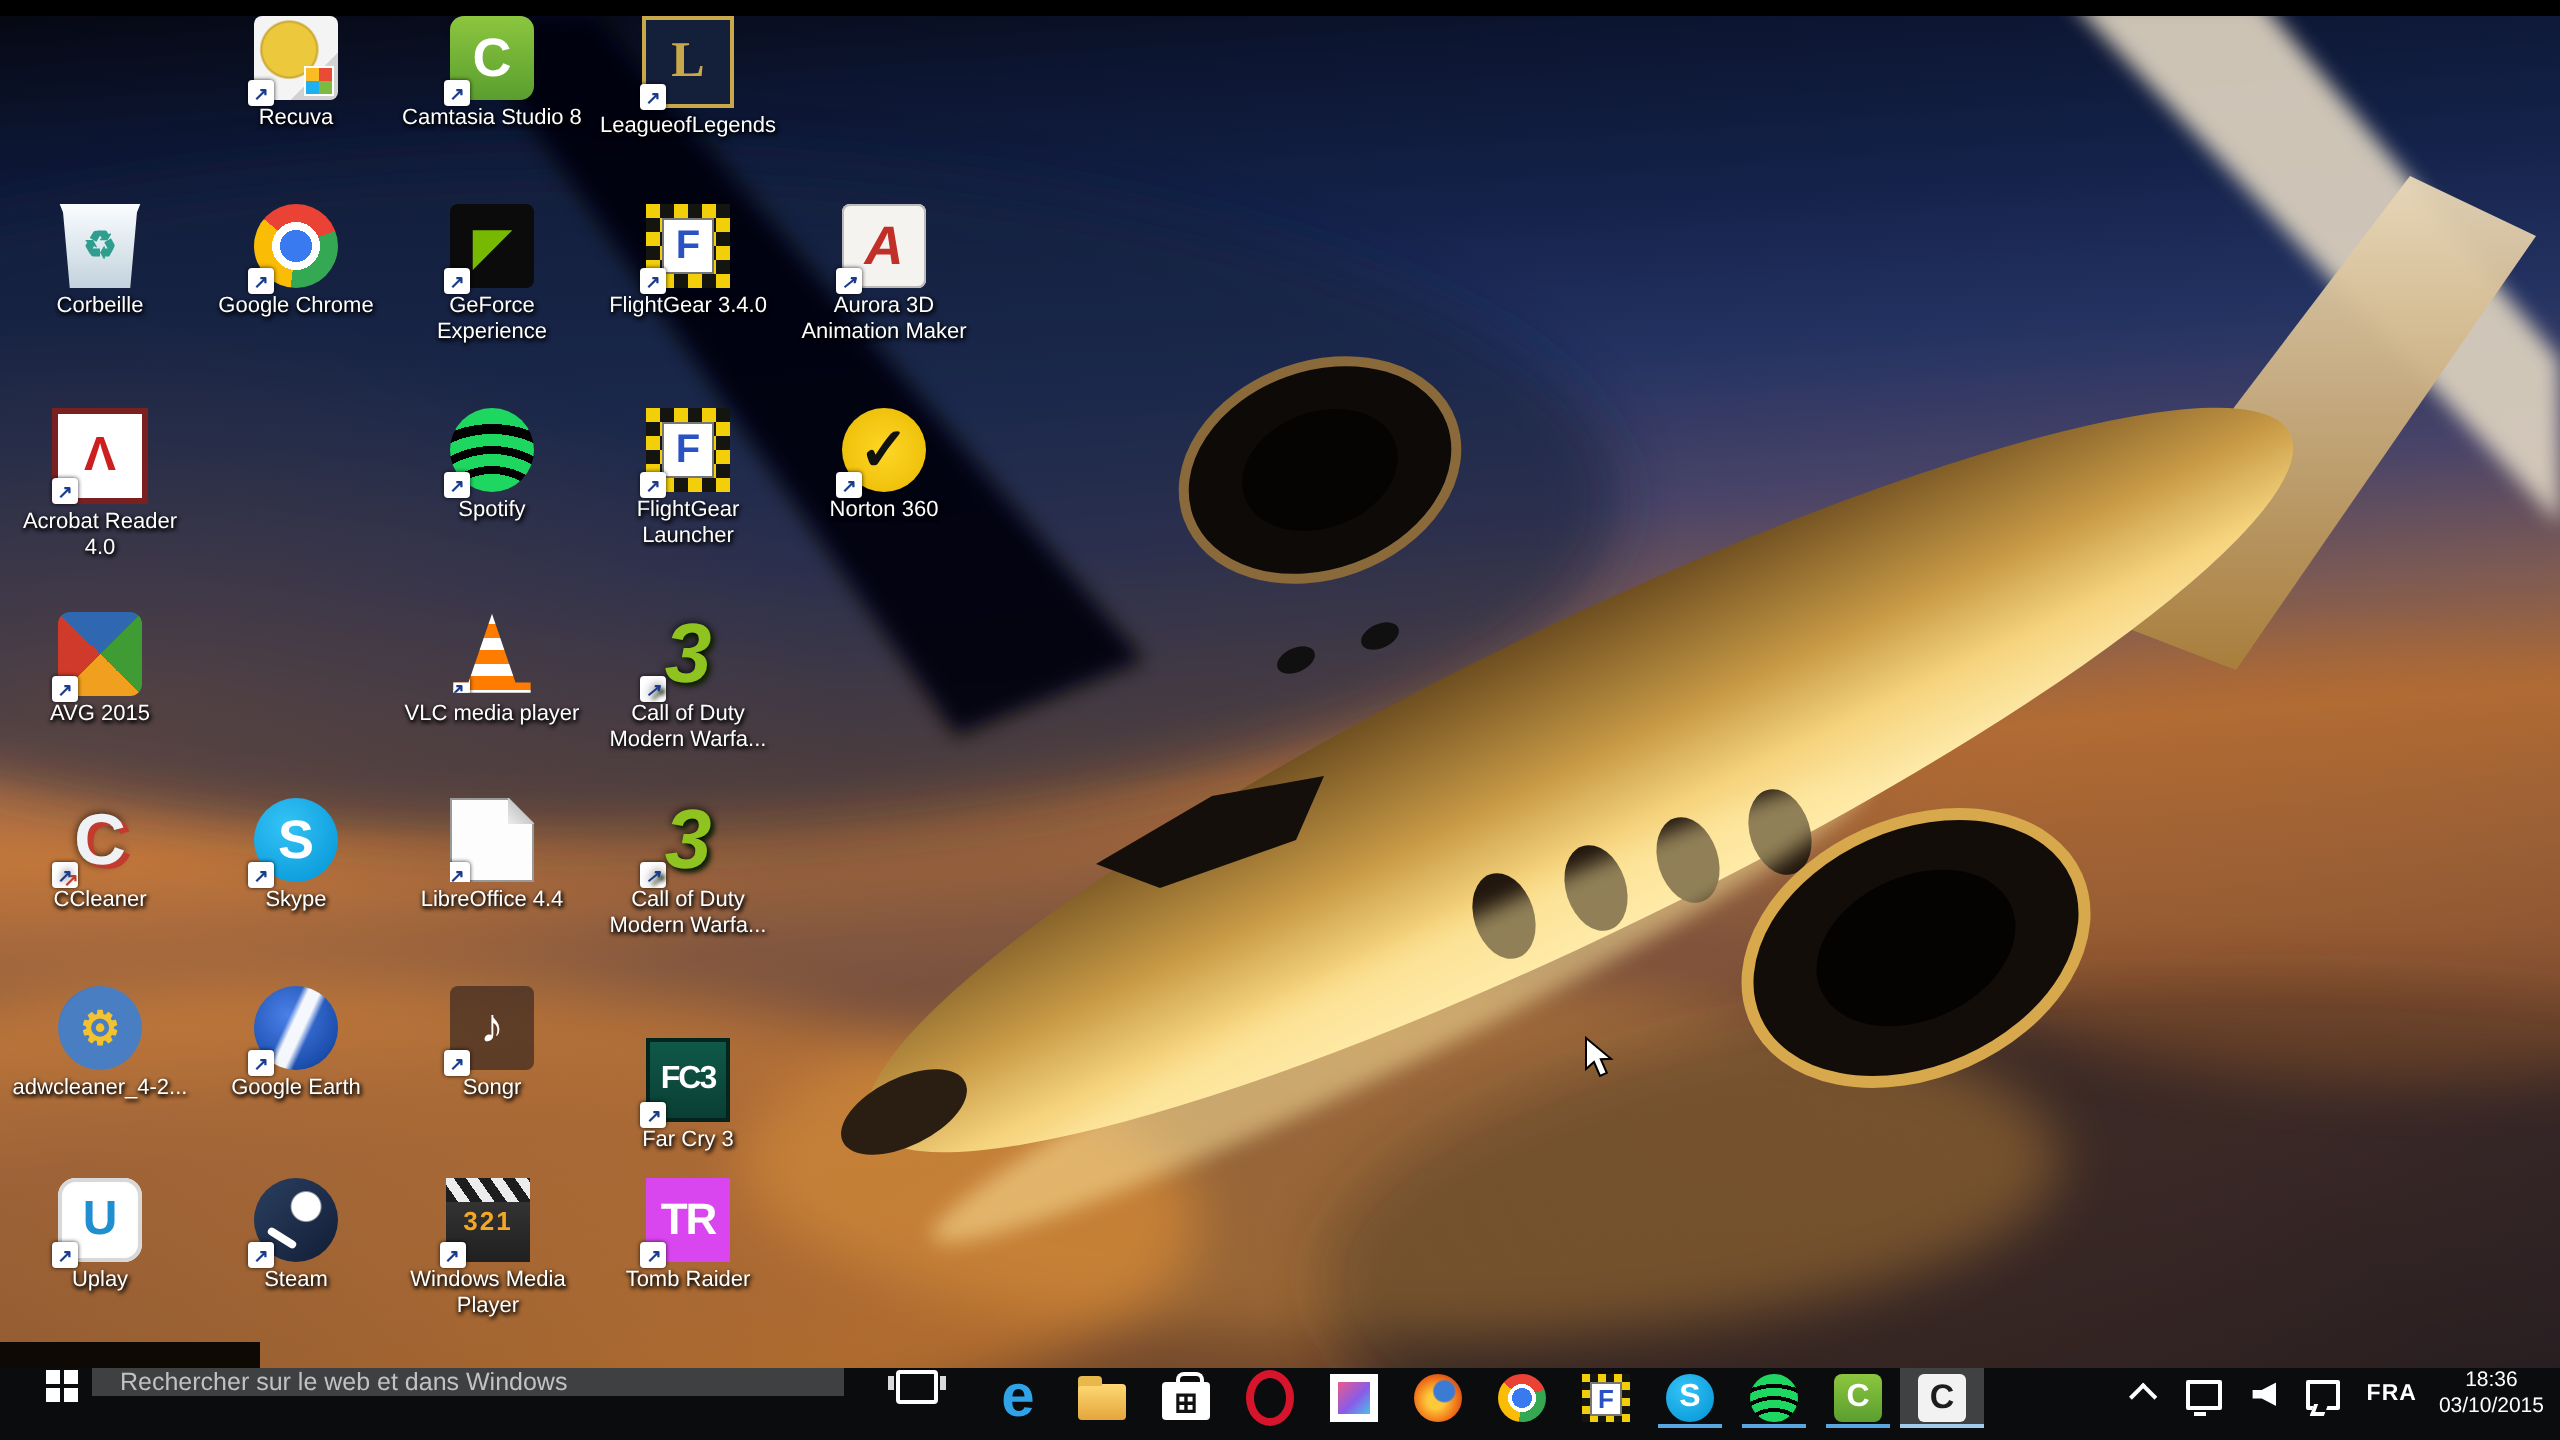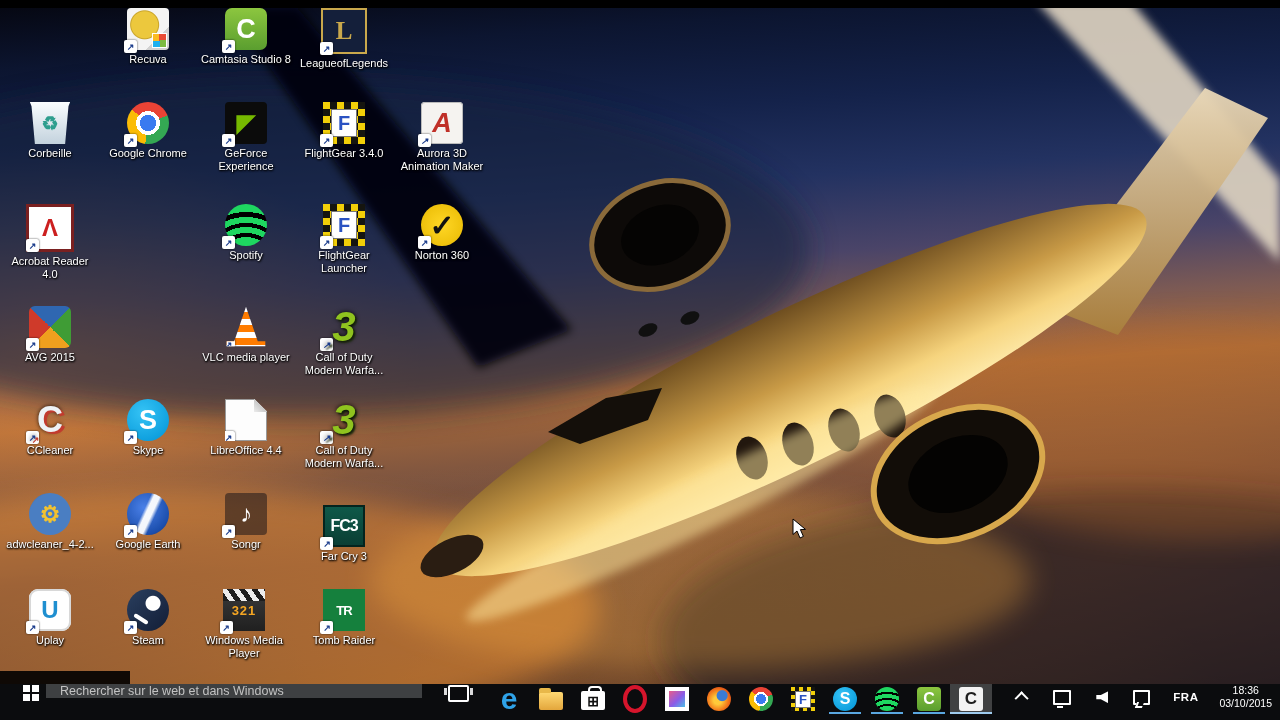--- a/index.html
+++ b/index.html
@@ -85,21 +85,21 @@
   .ic-uplay{background:#fff;border-radius:9px;color:#1f8fd0;font-size:24px;font-weight:900;
       box-shadow:inset 0 0 0 2px #d8d8d8;}
   .ic-steam{border-radius:50%;
       background:radial-gradient(circle at 62% 34%,#fff 0 7px,transparent 8px),
       linear-gradient(135deg,#2a3f5f,#121d36);}
   .ic-steam::after{content:"";position:absolute;left:6px;bottom:10px;width:16px;height:4px;background:#fff;
       transform:rotate(32deg);border-radius:2px;}
   .ic-clapper{background:
       repeating-linear-gradient(55deg,#1d1d1d 0 5px,#ececec 5px 10px) top/100% 12px no-repeat,
       linear-gradient(#3a3a3a,#202020);color:#f5a623;font-size:13px;font-weight:700;letter-spacing:1px;}
-  .ic-tr{background:#15803d;color:#fff;font-size:13px;font-weight:900;letter-spacing:-1px;}
+  .ic-tr{background:#d946ef;color:#fff;font-size:22px;font-weight:900;letter-spacing:-1px;}
   .ic-edge{color:#2fa3e8;font-size:30px;font-weight:900;}
   .ic-folder{background:linear-gradient(#ffd973,#e3a63c);border-radius:2px;margin-top:4px;height:18px!important;}
   .ic-folder::before{content:"";position:absolute;top:-4px;left:0;width:12px;height:5px;
       background:#e8b84a;border-radius:2px 2px 0 0;}
   .ic-store{background:#fff;border-radius:2px;color:#111;font-size:14px;margin-top:3px;height:19px!important;}
   .ic-store::before{content:"";position:absolute;top:-5px;left:50%;margin-left:-5px;width:10px;height:7px;
       border:2px solid #fff;border-bottom:none;border-radius:4px 4px 0 0;}
   .ic-photos{background:#fff;}
   .ic-photos::after{content:"";position:absolute;inset:4px;
       background:linear-gradient(135deg,#e85b8a,#8a5be8 55%,#4bc0e8);}
@@ -131,21 +131,21 @@
       conic-gradient(from -50deg,#ea4335 0 33%,#34a853 0 66%,#fbbc05 0 100%);}
   .tbi.ic-firefox{background:radial-gradient(circle at 63% 36%,#3b7bd4 0 5px,transparent 6px),
       radial-gradient(circle at 45% 55%,#ffca3a 0 22%,#f07219 58%,#d2491a 78%,#a82e1e 100%);}
   .tbi.ic-spotify{background:radial-gradient(circle 34px at 50% 150%,#1ed760 0 17px,#000 17px 19px,
       #1ed760 19px 23px,#000 23px 25px,#1ed760 25px 29px,#000 29px 31px,#1ed760 31px);}
   .tbi.ic-flightgear{background:repeating-conic-gradient(#15150f 0 25%,#f2cf08 0 50%) top left/8px 8px;}
   .tbi.ic-flightgear .g{font-size:13px;padding:1px 3px;}
   .tbi.ic-skype{font-size:16px;}
   .tbi.ic-camtasia{font-size:16px;border-radius:4px;}
   .tbi.ic-opera{width:16px;height:20px;margin:0;border-width:4px;}
-  #tray{margin-left:auto;display:flex;align-items:center;gap:21px;padding-right:8px;color:#fff;}
+  #tray{margin-left:auto;display:flex;align-items:center;gap:11px;padding-right:8px;color:#fff;}
   .tray-btn{background:transparent;border:none;color:#fff;display:flex;align-items:center;
       justify-content:center;cursor:pointer;padding:2px;}
   .chev{width:8px;height:8px;border-left:2px solid #fff;border-top:2px solid #fff;transform:rotate(45deg) translateY(2px);}
   .net{position:relative;width:14px;height:11px;border:2px solid #fff;border-radius:1px;}
   .net::after{content:"";position:absolute;left:2px;bottom:-5px;width:6px;height:2px;background:#fff;box-shadow:2px-0 0 #fff;}
   .vol{width:12px;height:12px;background:#fff;
       clip-path:polygon(0 32%,38% 32%,100% 0,100% 100%,38% 68%,0 68%);}
   .ac{position:relative;width:13px;height:11px;border:2px solid #fff;border-radius:1px;}
   .ac::after{content:"";position:absolute;left:1px;bottom:-5px;width:5px;height:4px;
       background:#0b0c0e;border-left:2px solid #fff;border-bottom:2px solid #fff;transform:skewX(-20deg);}
@@ -359,21 +359,21 @@
         </div>
         <div class="lbl">Google Earth</div>
       </div>
       <div class="cell" style="left: 198px; top: 493px;">
         <div class="tile ic-songr">
           <span class="g">♪</span>
           <span class="sc"></span>
         </div>
         <div class="lbl">Songr</div>
       </div>
-      <div class="cell" style="left: 296px; top: 505px;">
+      <div class="cell" style="left: 296px; top: 519px;">
         <div class="tile ic-fc3">
           <span class="g">FC3</span>
           <span class="sc"></span>
         </div>
         <div class="lbl">Far Cry 3</div>
       </div>
       <div class="cell" style="left: 2px; top: 589px;">
         <div class="tile ic-uplay">
           <span class="g">U</span>
           <span class="sc"></span>

